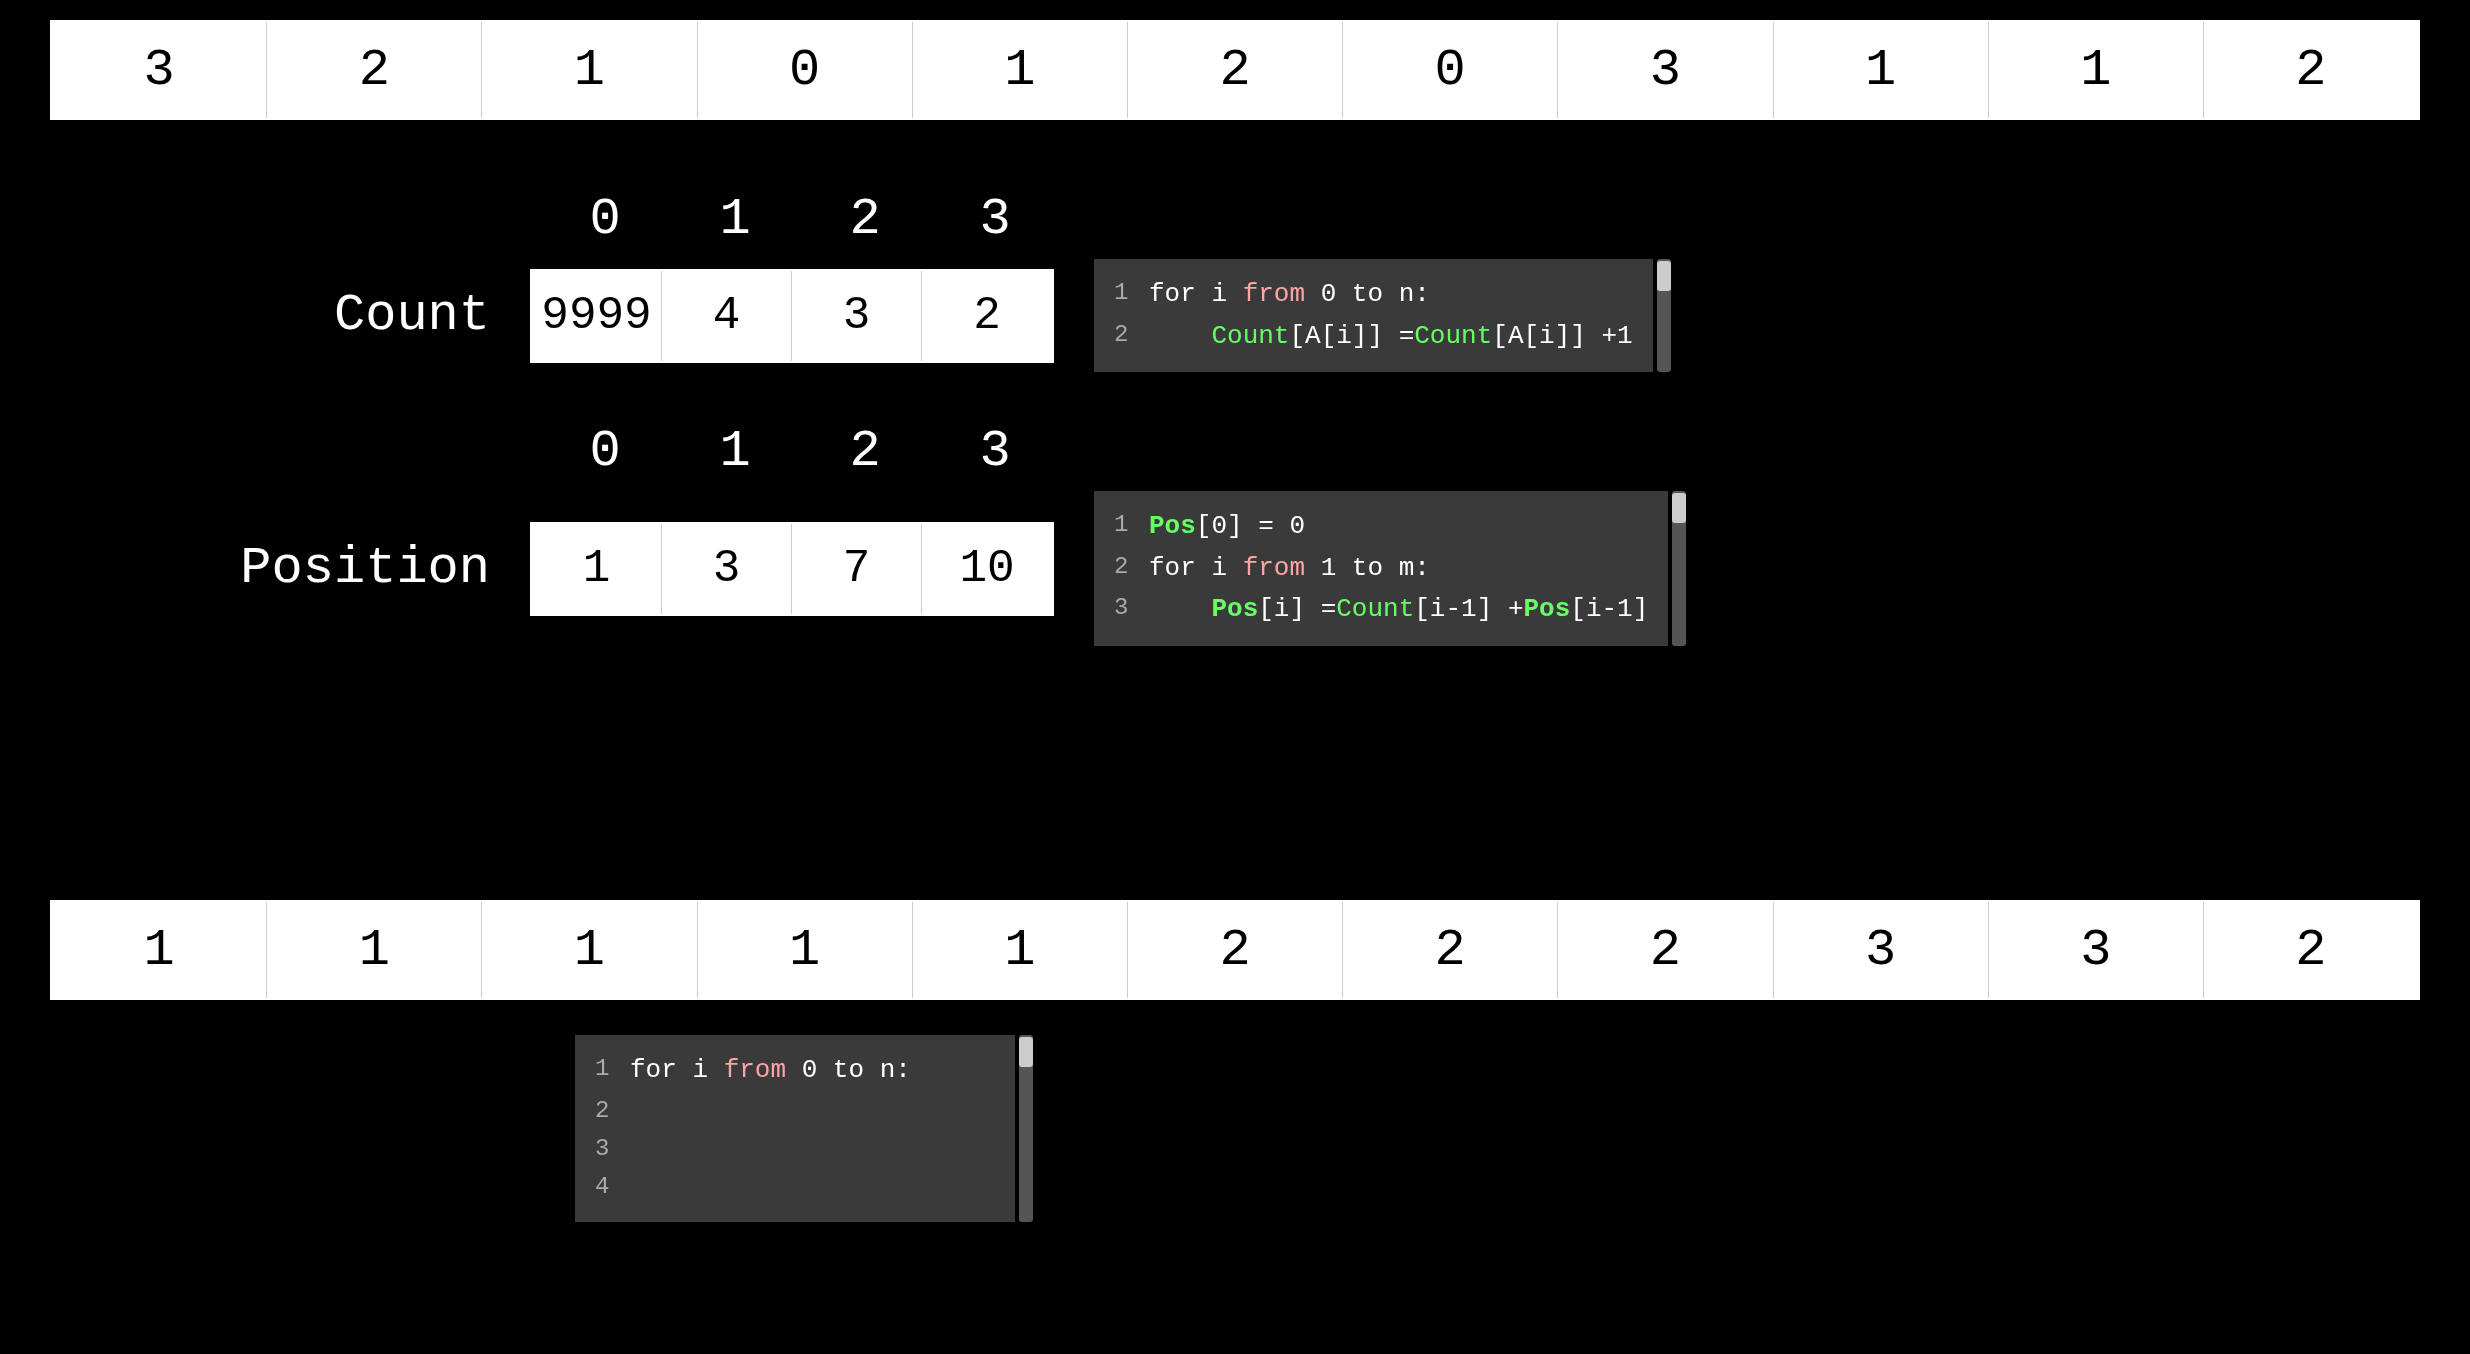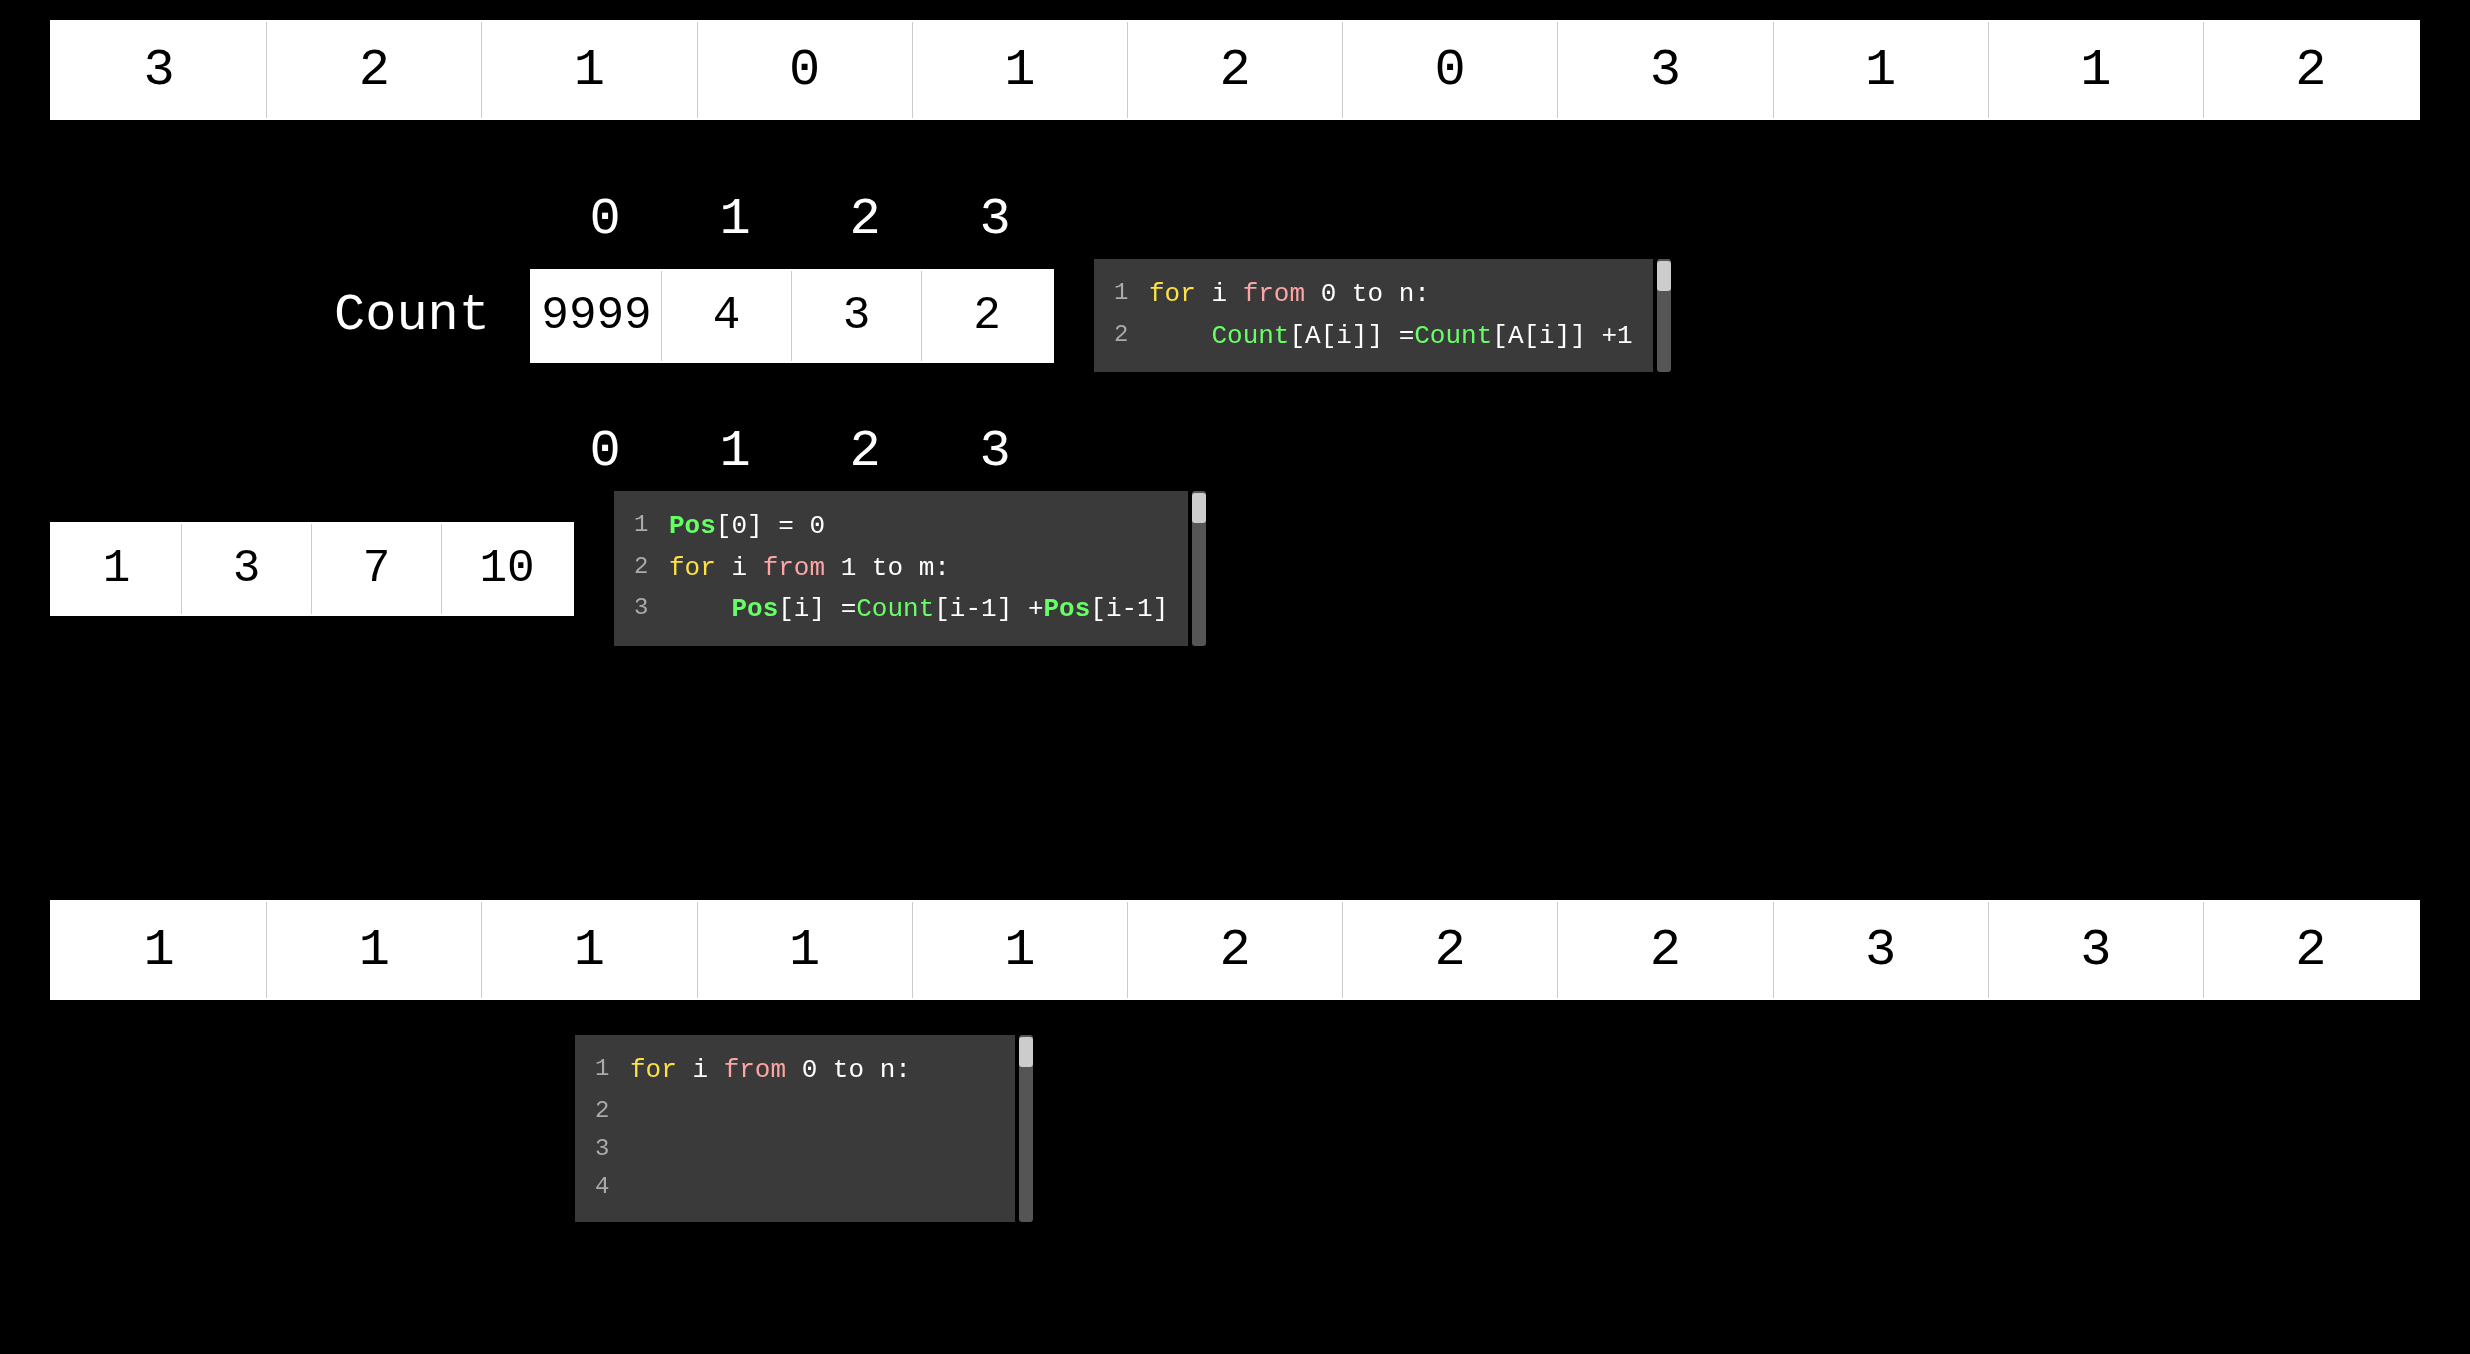--- a/index.html
+++ b/index.html
@@ -116,21 +116,21 @@
     }
 
     .line-num {
       color: #aaa;
       margin-right: 15px;
       min-width: 20px;
       font-size: 24px;
     }
 
     .code-text { color: #fff; white-space: pre; }
-    .kw-for { color: #fde047; }
+    .kw-for { color: #ffffff; }
     .kw-from { color: #fca5a5; font-family: Liberation Mono, monospace; }
     .var-count { color: #66ff66; }
     .var-pos { color: #66ff66; font-weight: bold; }
     .scrollbar-track {
       width: 14px;
       background: #555;
       margin-left: 4px;
       border-radius: 3px;
       position: relative;
     }
@@ -218,20 +218,21 @@
   <div class="position-section">
 
     <div class="index-row">
       <div class="index-cell">0</div>
       <div class="index-cell">1</div>
       <div class="index-cell">2</div>
       <div class="index-cell">3</div>
     </div>
 
     <div class="label-and-array">
+      <div class="section-label">Position</div>
       <div class="data-array">
         <div class="data-cell">1</div>
         <div class="data-cell">3</div>
         <div class="data-cell">7</div>
         <div class="data-cell">10</div>
       </div>
       <div style="display:flex; margin-left:20px;">
         <div class="code-box">
           <div class="code-line">
             <span class="line-num">1</span>

